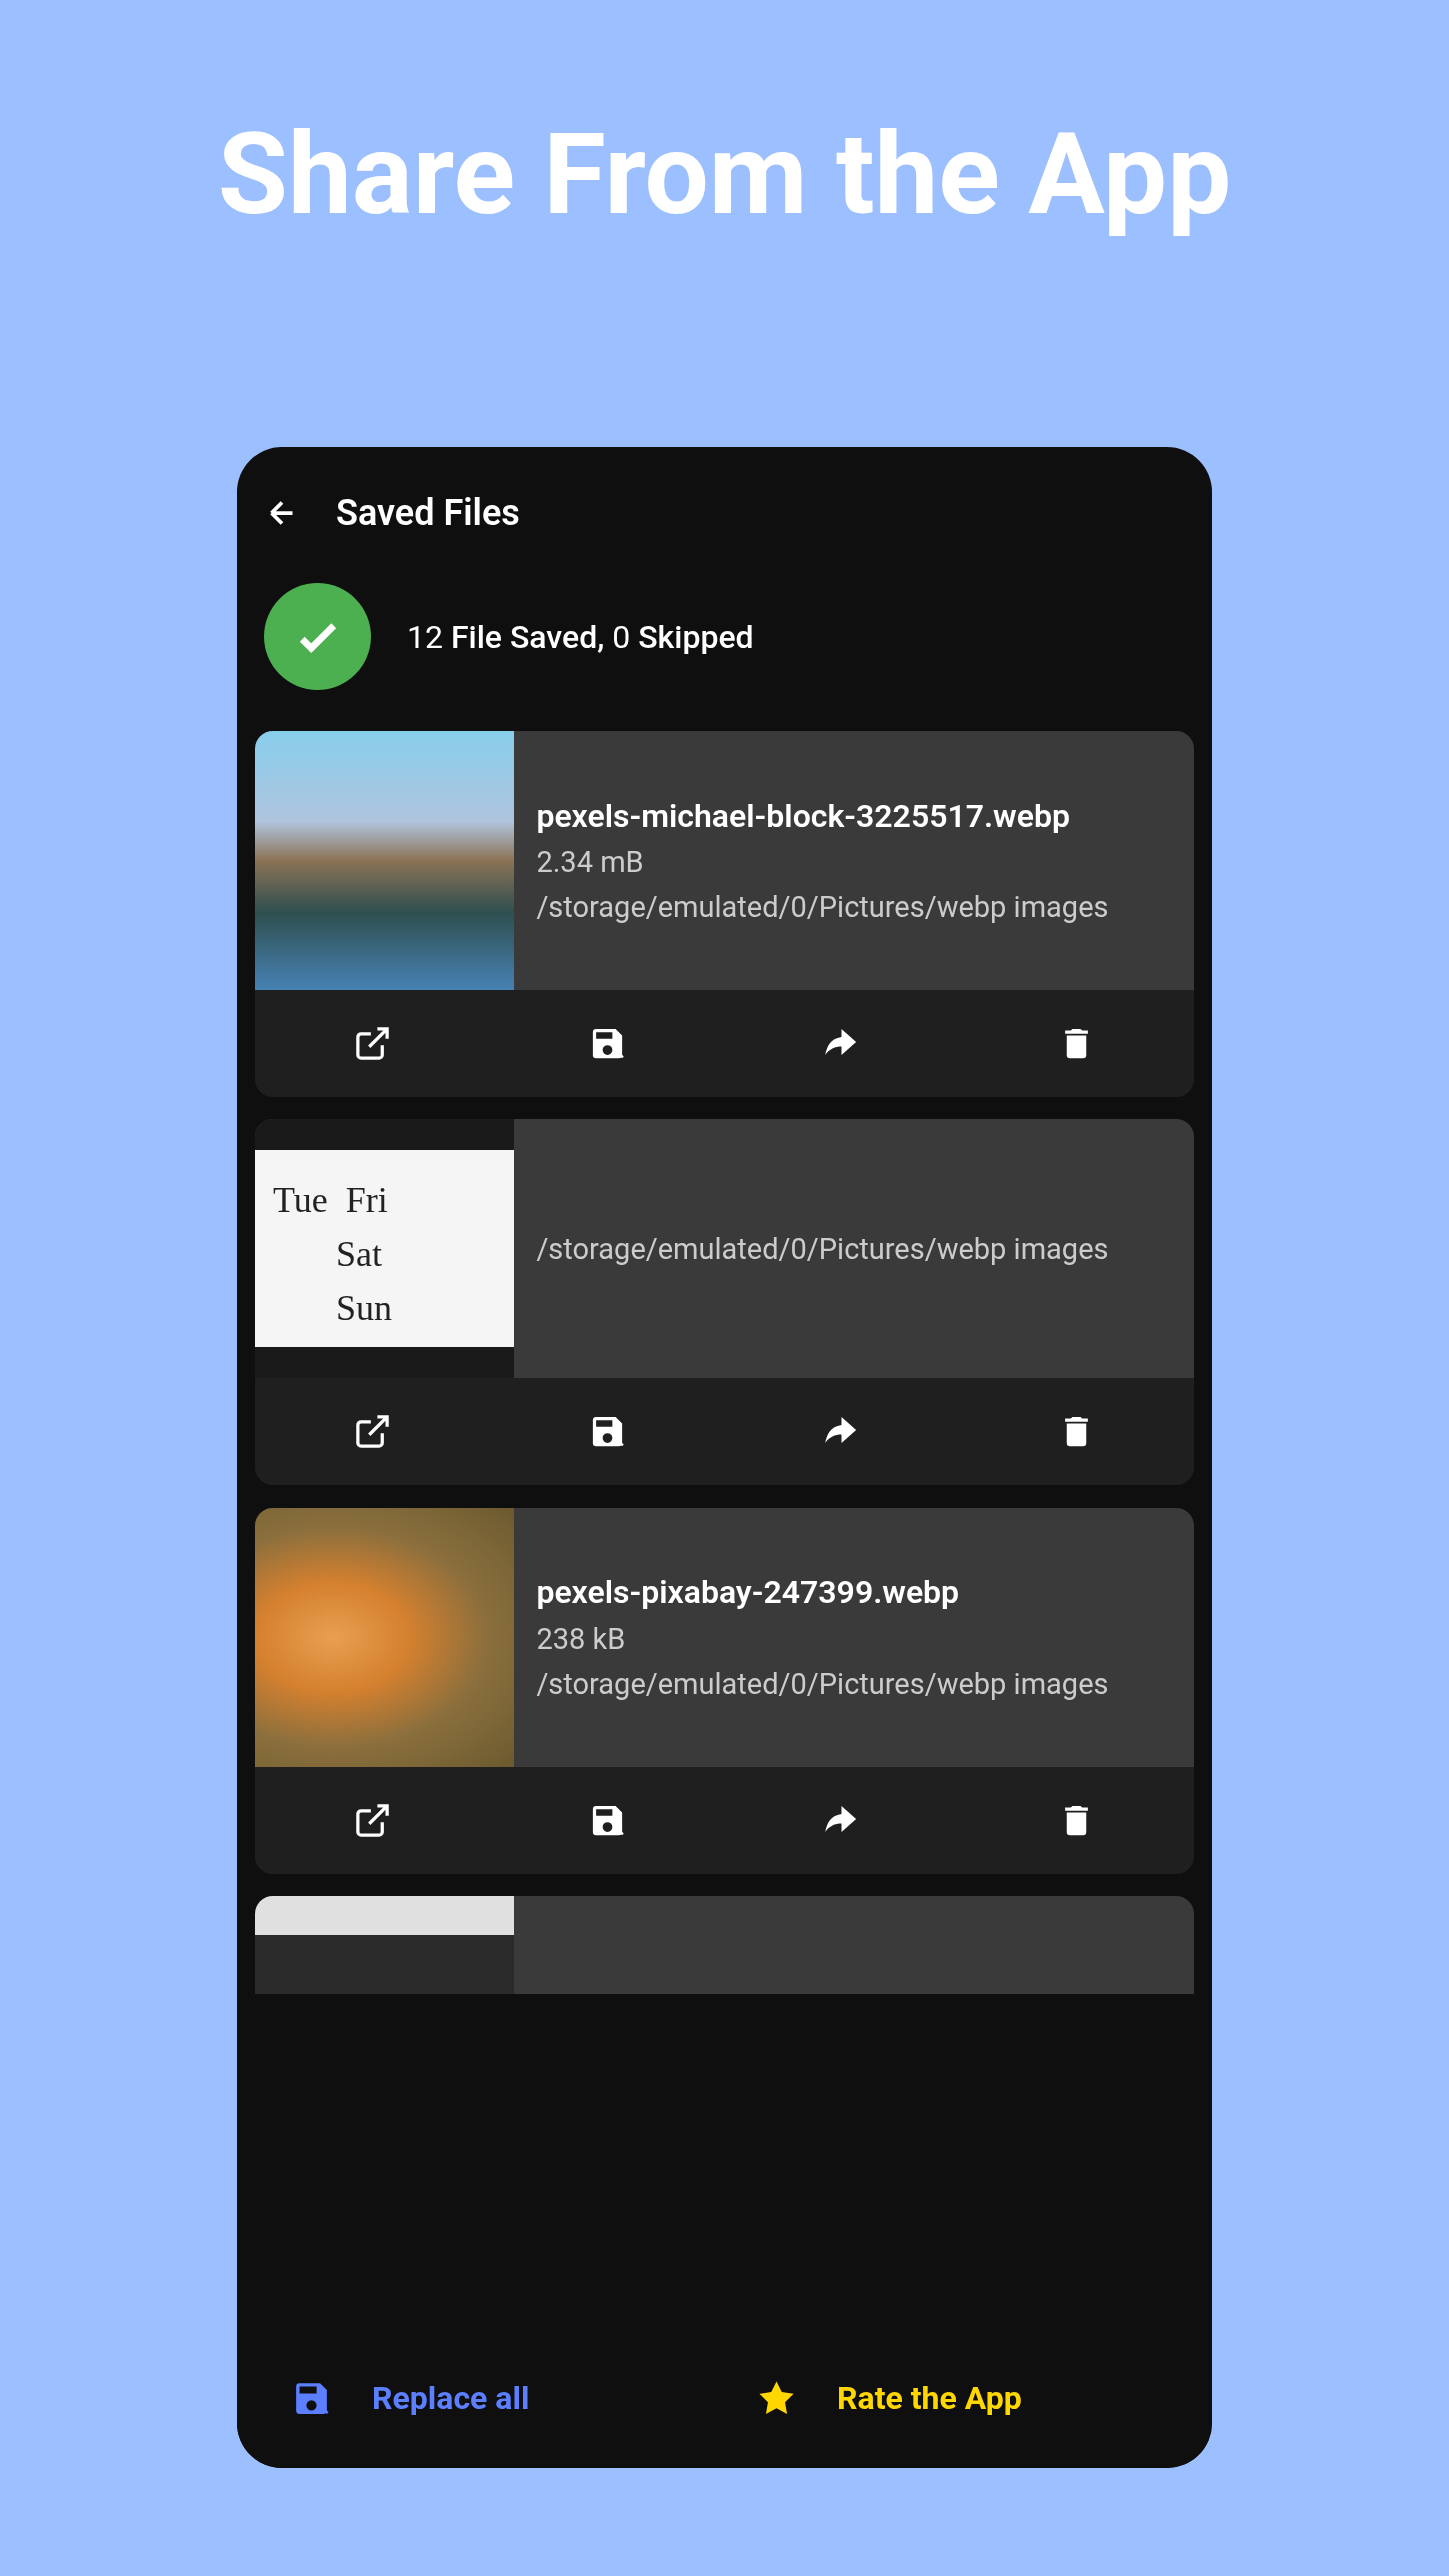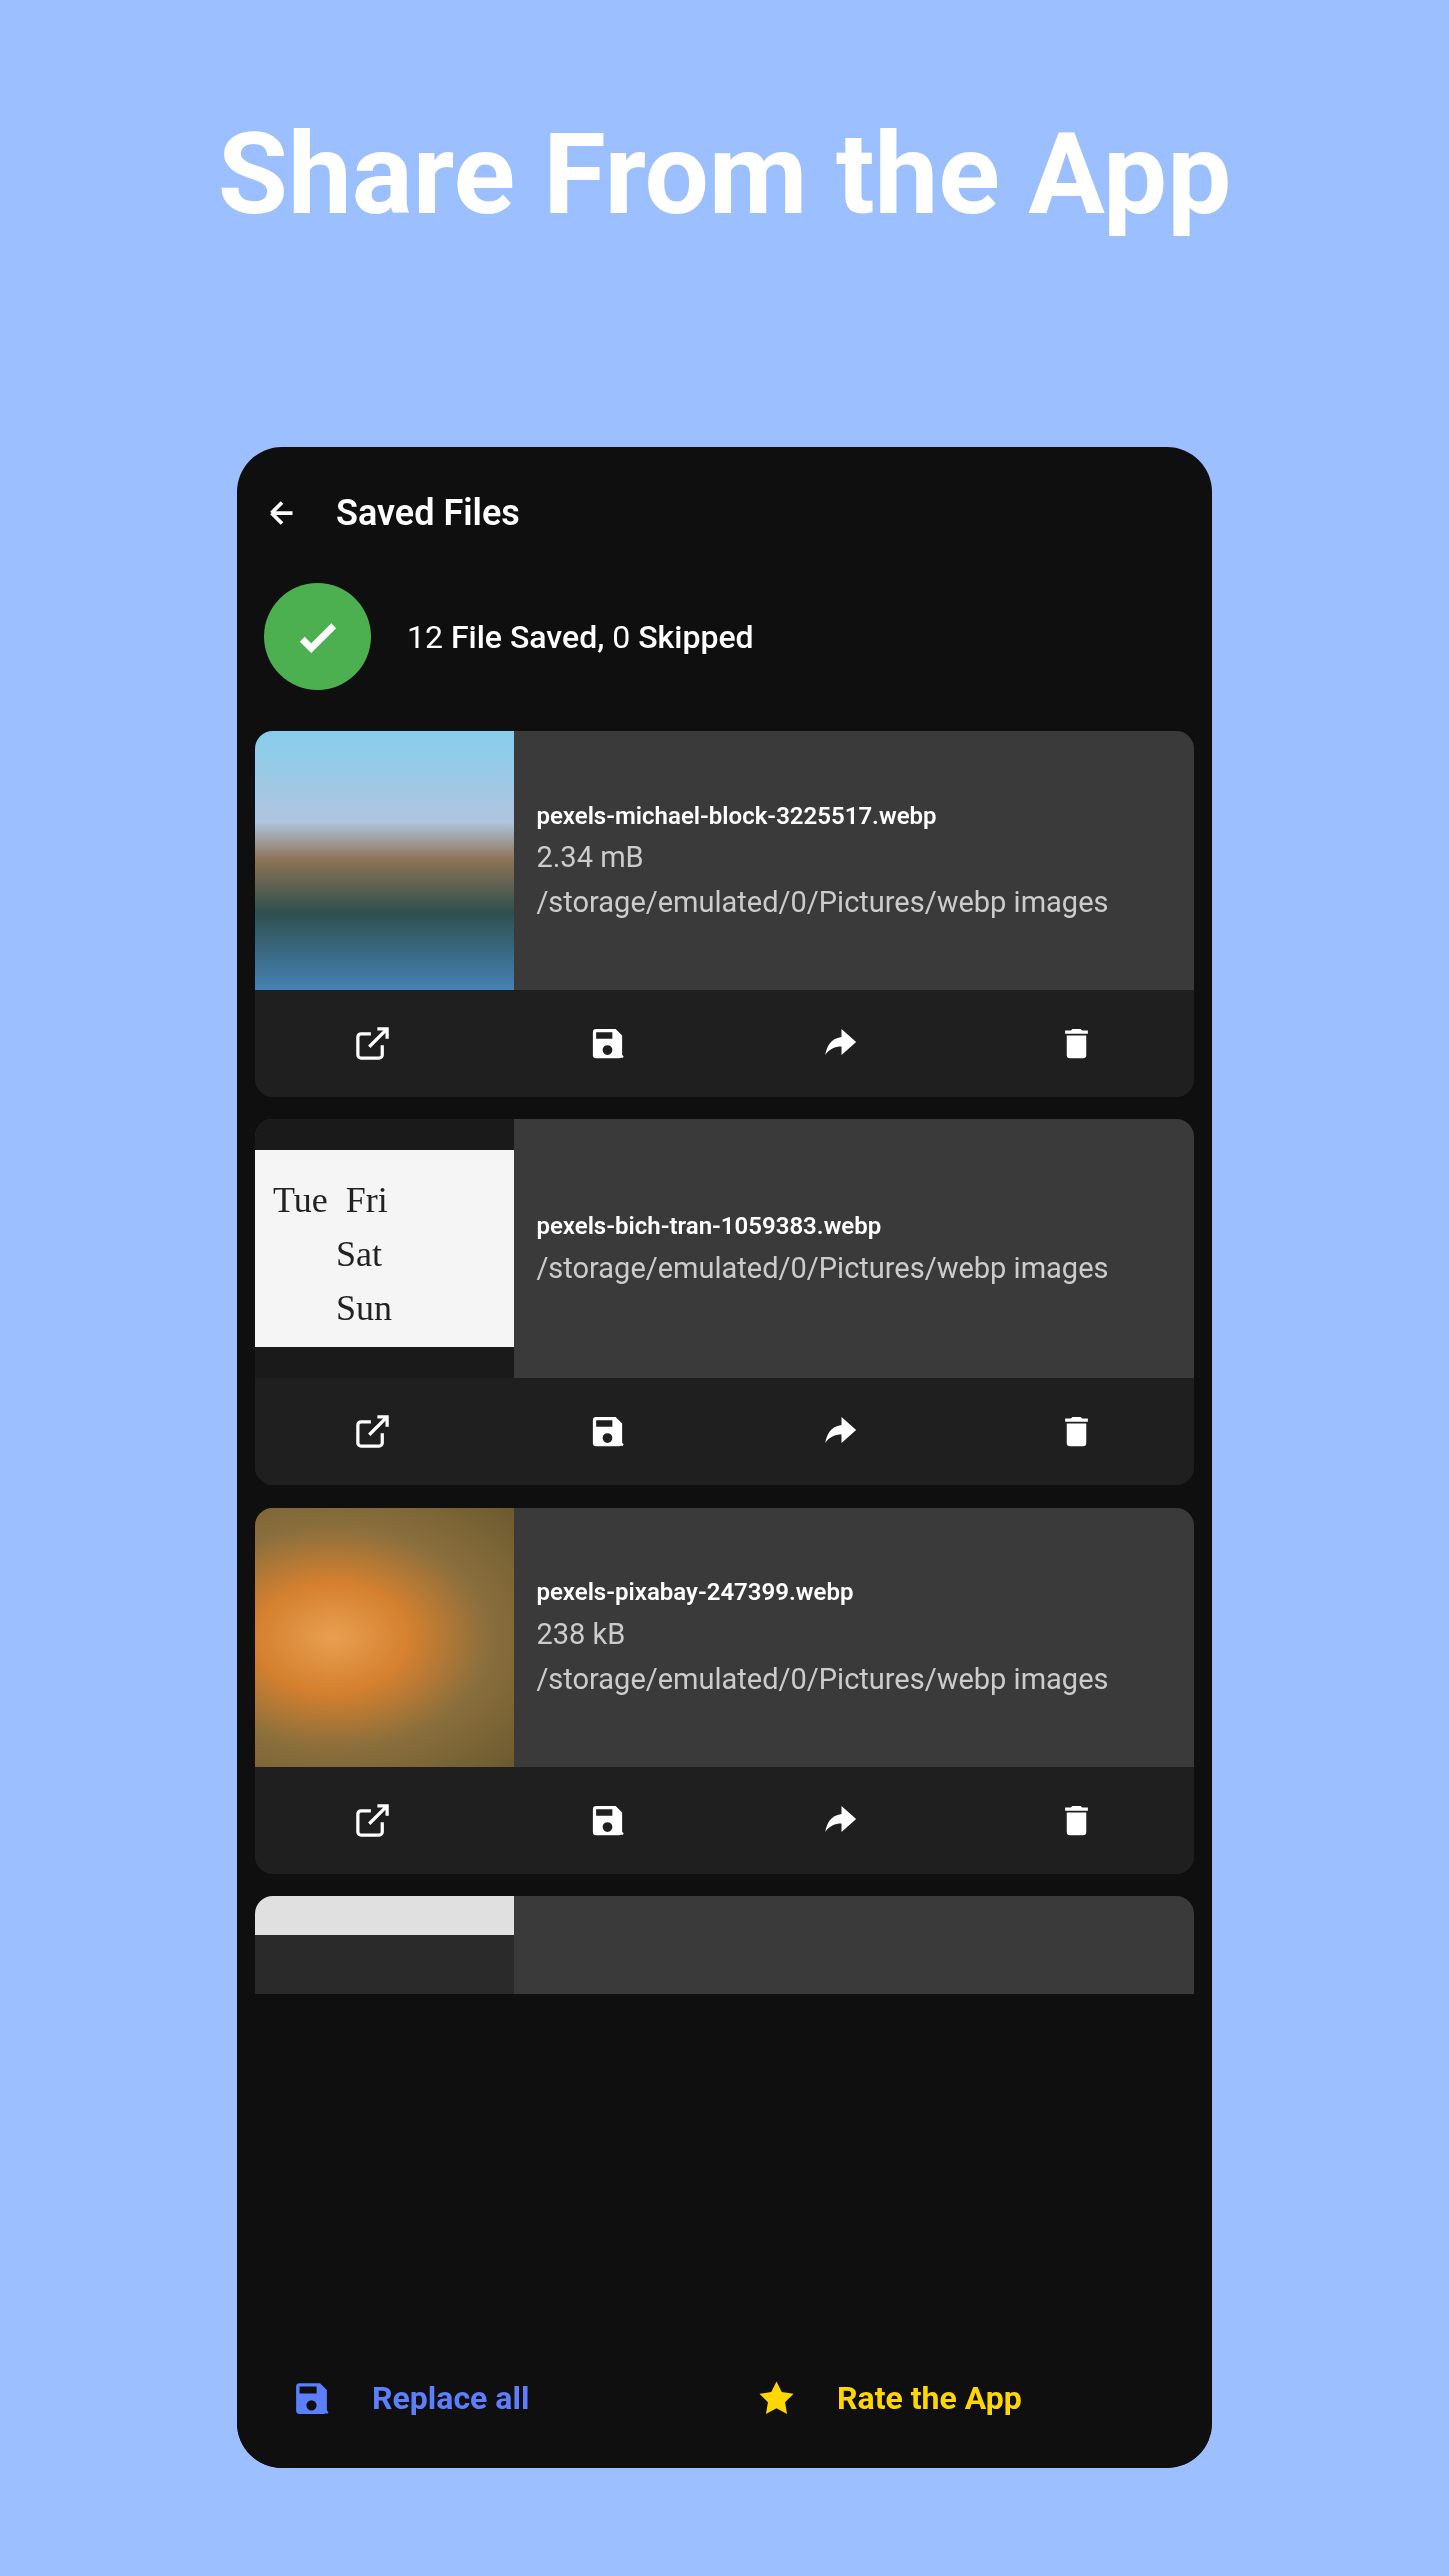--- a/index.html
+++ b/index.html
@@ -147,21 +147,21 @@
       padding: 27px 22.4px;
       flex: 1;
       display: flex;
       flex-direction: column;
       justify-content: center;
       gap: 10.7px;
     }
     
     .file-name {
       color: #FFFFFF;
-      font-size: 24px;
+      font-size: 32px;
       font-weight: 600;
     }
     
     .file-size {
       color: #CCCCCC;
       font-size: 29px;
     }
     
     .file-path {
       color: #CCCCCC;
@@ -298,21 +298,20 @@
             <path d="M6 19a2 2 0 002 2h8a2 2 0 002-2V7H6v12zM19 4h-3.5l-1-1h-5l-1 1H5v2h14V4z"></path>
           </svg>
         </div>
       </div>
     </div>
 
     <div class="file-card">
       <div class="file-content">
         <div class="file-thumb thumb-planner"></div>
         <div class="file-info">
-          <div class="file-name">pexels-bich-tran-1059383.webp</div>
           <div class="file-path">/storage/emulated/0/Pictures/webp images</div>
         </div>
       </div>
       <div class="file-actions">
         <div class="action-btn">
           <svg viewBox="0 0 24 24" fill="none" stroke="currentColor" stroke-width="2">
             <path d="M18 13v6a2 2 0 01-2 2H5a2 2 0 01-2-2V8a2 2 0 012-2h6M15 3h6v6M10 14L21 3"></path>
           </svg>
         </div>
         <div class="action-btn">

